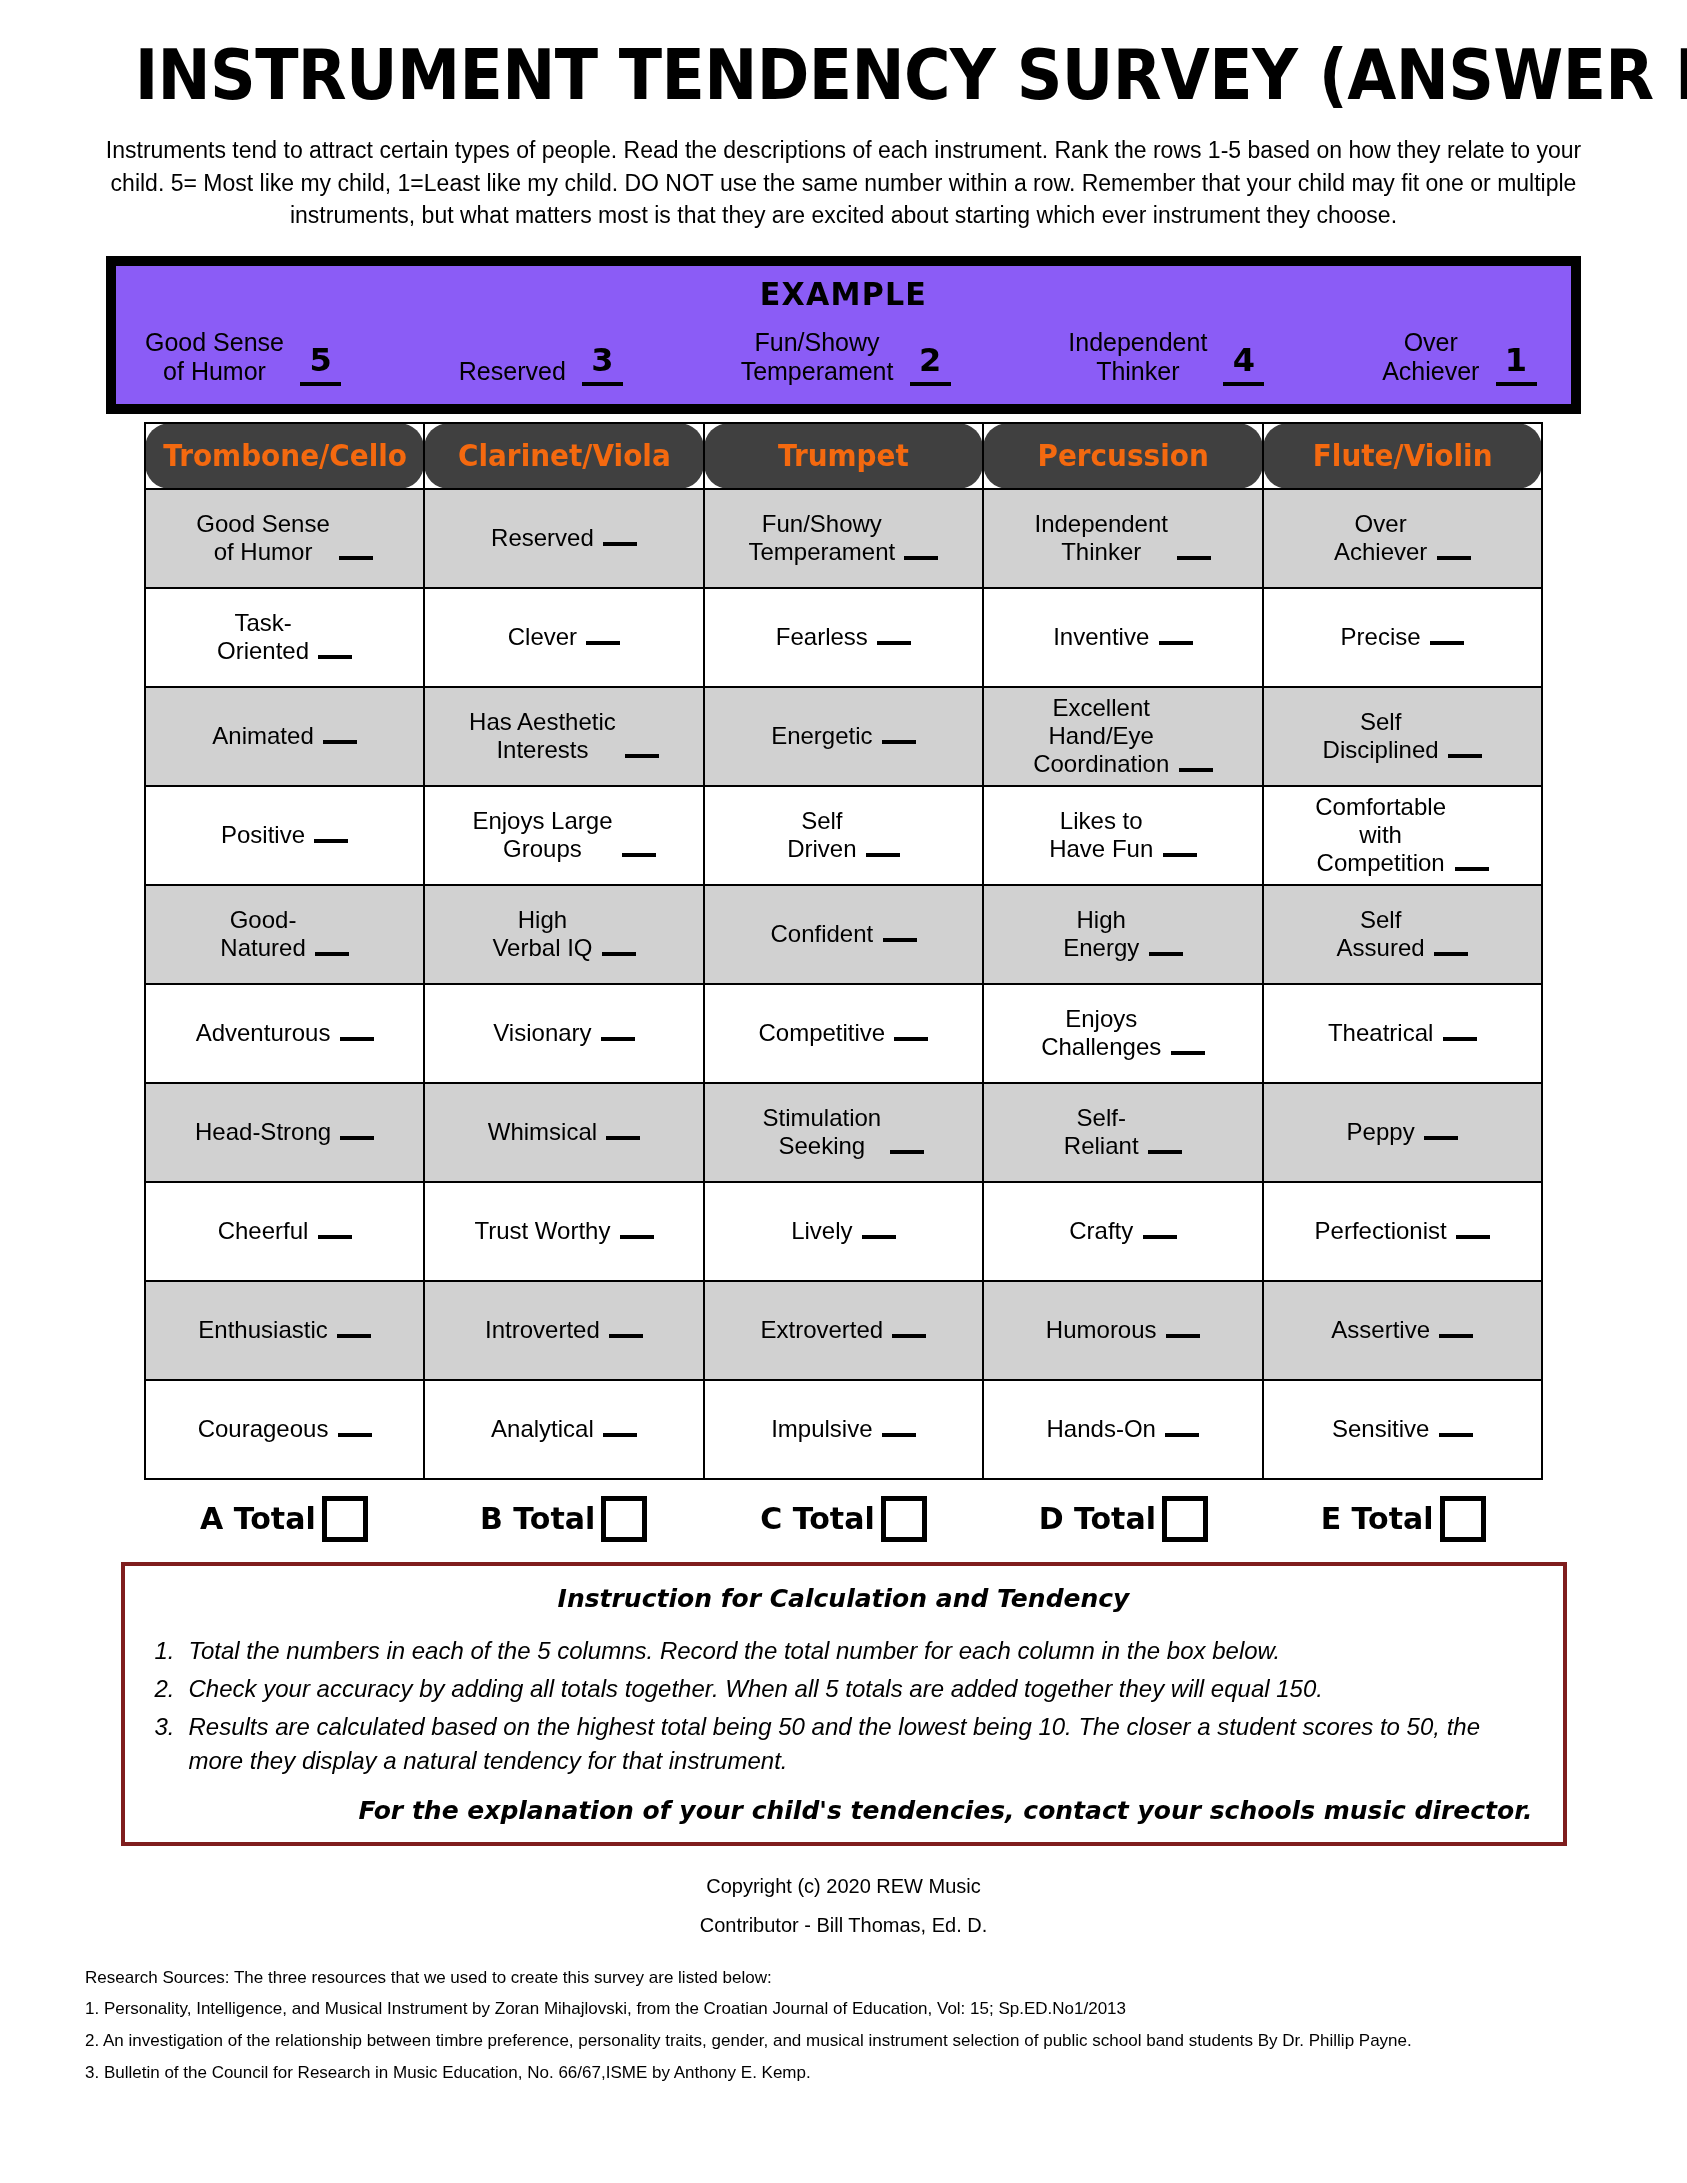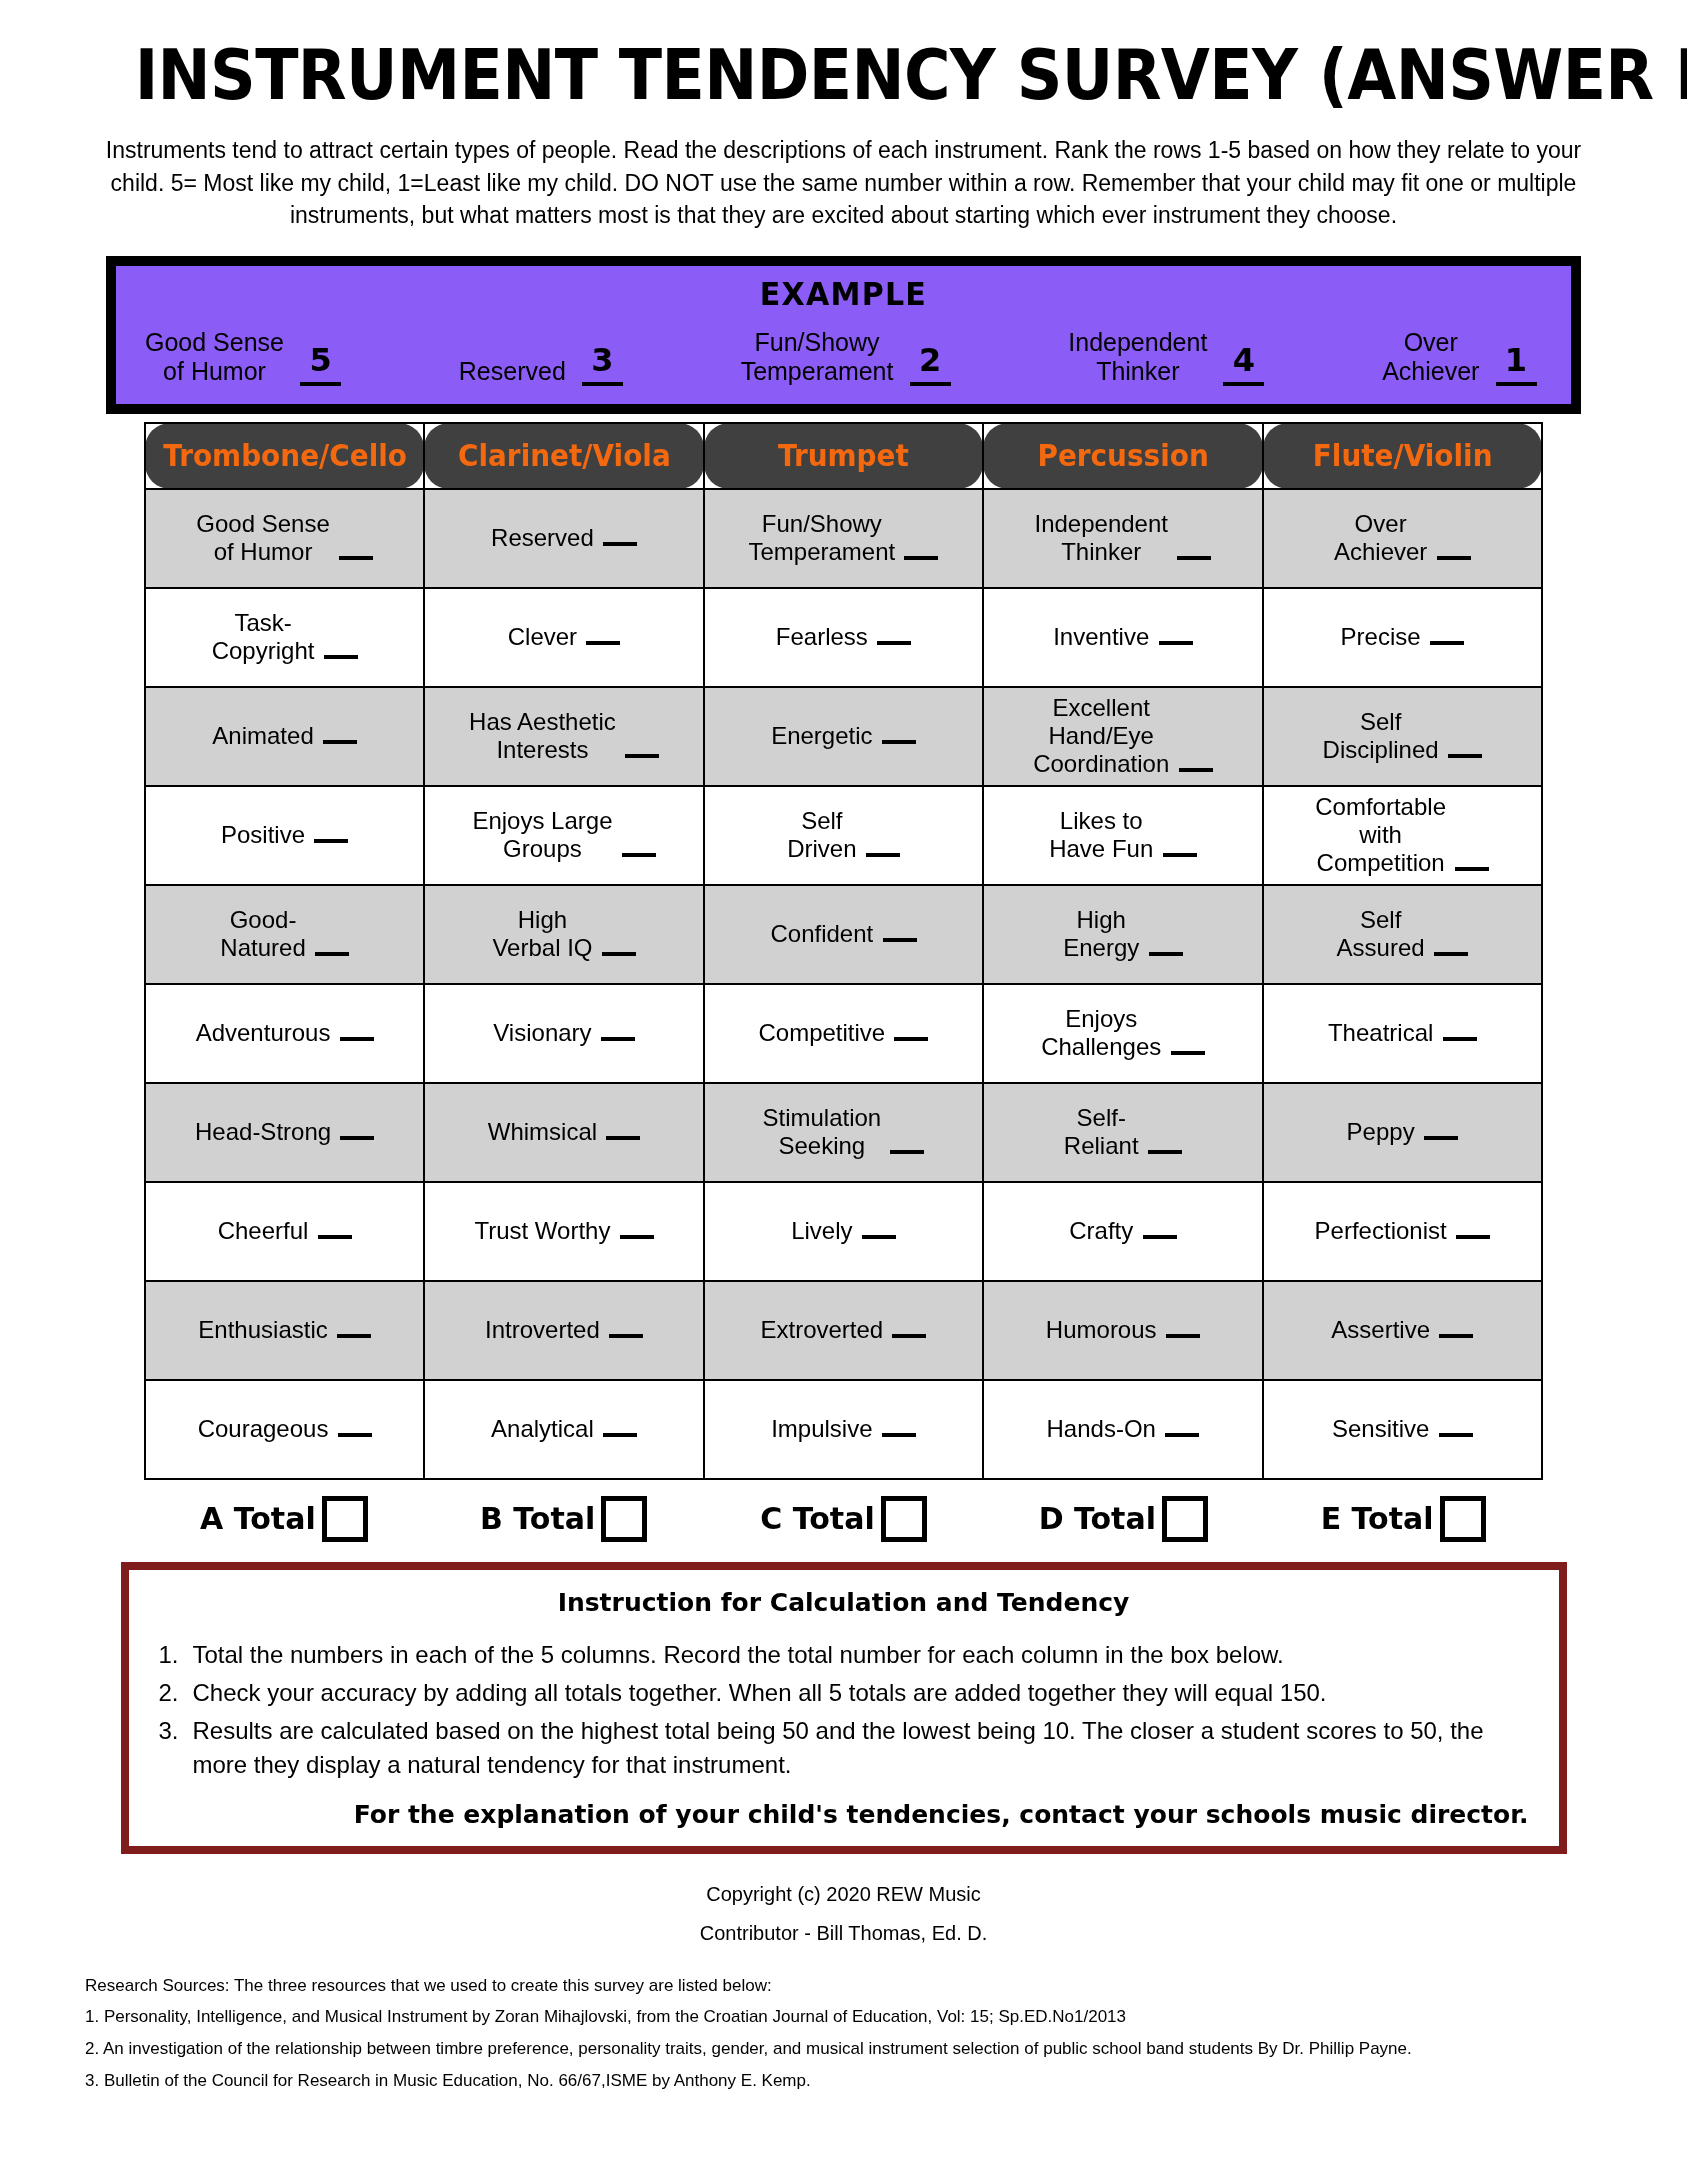--- a/index.html
+++ b/index.html
@@ -180,24 +180,25 @@
     height: 46px;
     border: 5.3px solid #000;
     box-sizing: border-box;
     background: #fff;
   }
 
   
   .instr-box {
     margin: 20px auto 0 auto;
     width: 1446px;
-    border: 8px solid #7f1d1d;
+    border: 4px solid #7f1d1d;
     box-sizing: border-box;
     background: #fff;
     padding: 18.5px 30px 17px 30px;
+    font-style: italic;
   }
   .instr-title {
     text-align: center;
     font-family: "DejaVu Sans", sans-serif;
     font-weight: 700;
     font-size: 25px;
     margin-bottom: 21px;
   }
   .instr-list {
     margin: 0;
@@ -338,21 +339,21 @@
               <span class="trait">Over
 Achiever</span>
               <span class="blank-rule"></span>
             </div>
           </td>
         </tr>
         <tr>
           <td>
             <div class="cellwrap">
               <span class="trait">Task-
-Copyright</span>
+Oriented</span>
               <span class="blank-rule"></span>
             </div>
           </td>
           <td>
             <div class="cellwrap">
               <span class="trait">Clever</span>
               <span class="blank-rule"></span>
             </div>
           </td>
           <td>

